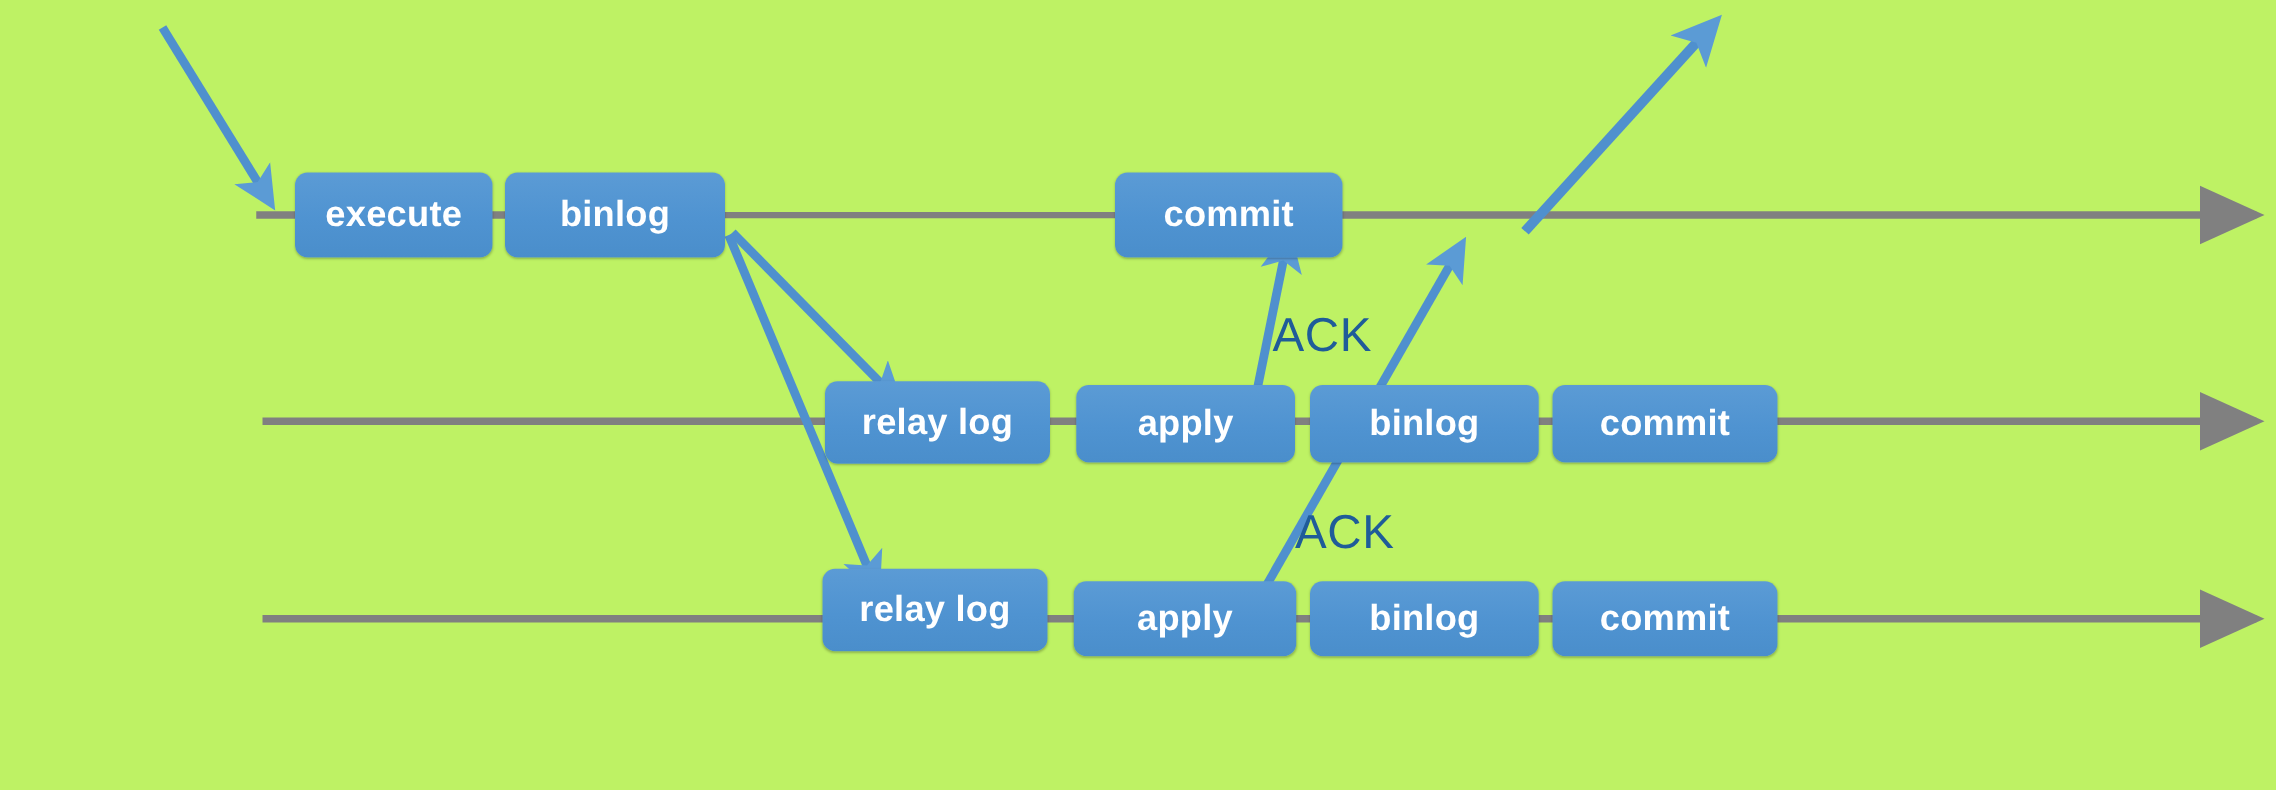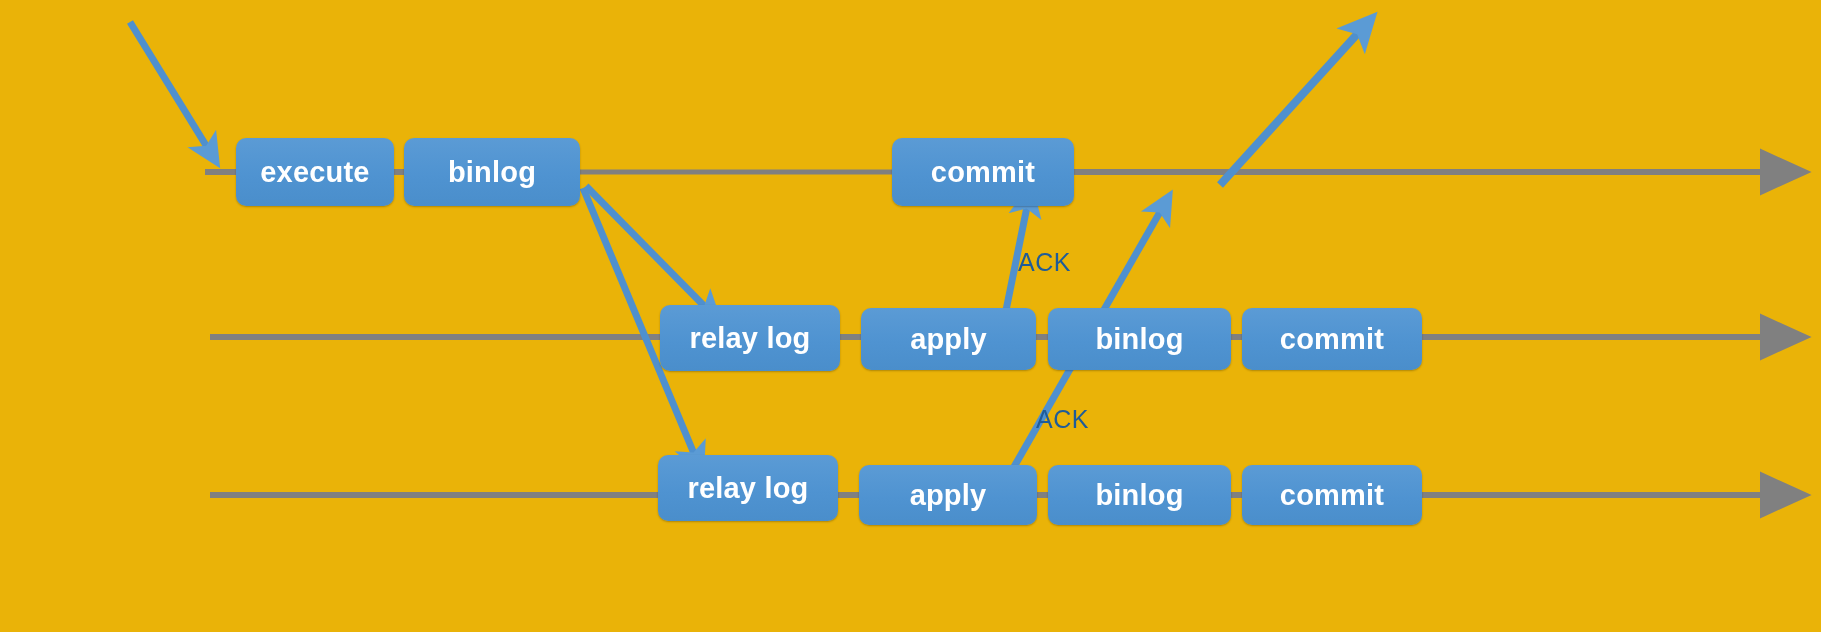--- a/index.html
+++ b/index.html
@@ -1,40 +1,40 @@
 <!DOCTYPE html>
 <html><head>
 <meta charset="utf-8">
 <style>
   html,body{margin:0;padding:0;background:#000;}
   #stage{
     position:relative;
     width:1821px;height:632px;
-    background:#eab308;
+    background:#bef264;
     overflow:hidden;
     font-family:"Liberation Sans", sans-serif;
   }
   #svg-layer{position:absolute;left:0;top:0;width:1821px;height:632px;}
   .node{
     position:absolute;
     display:flex;align-items:center;justify-content:center;
     border-radius:10px;
     color:#ffffff;
     font-weight:bold;
     font-size:29px;
     letter-spacing:0.2px;
     background:linear-gradient(180deg,#5b9bd5 0%,#4f93d1 55%,#4a8ecb 100%);
     box-shadow:0 1px 2px rgba(0,0,0,0.25);
     white-space:nowrap;
     user-select:none;
   }
   .ack-label{
     position:absolute;
     color:#1f5c99;
-    font-size:25px;
+    font-size:38px;
     font-weight:400;
     letter-spacing:0.5px;
     white-space:nowrap;
     user-select:none;
   }
 </style>
 </head>
 <body>
 
 <div id="stage">

